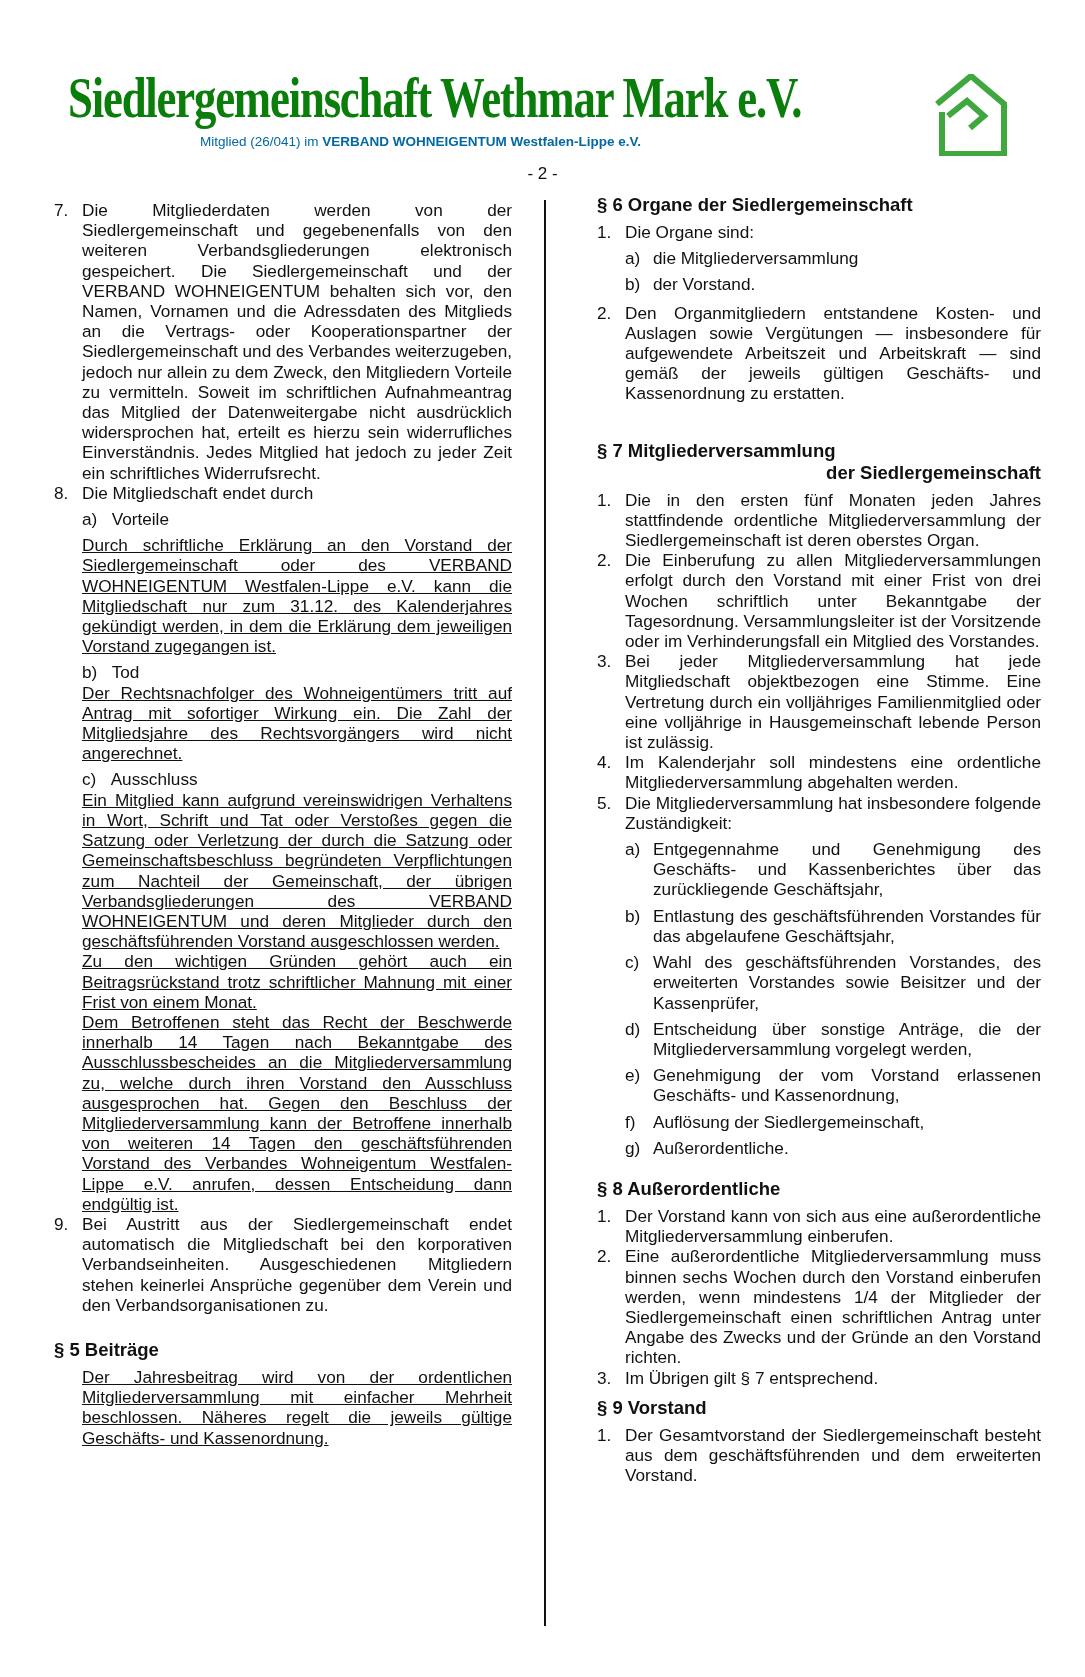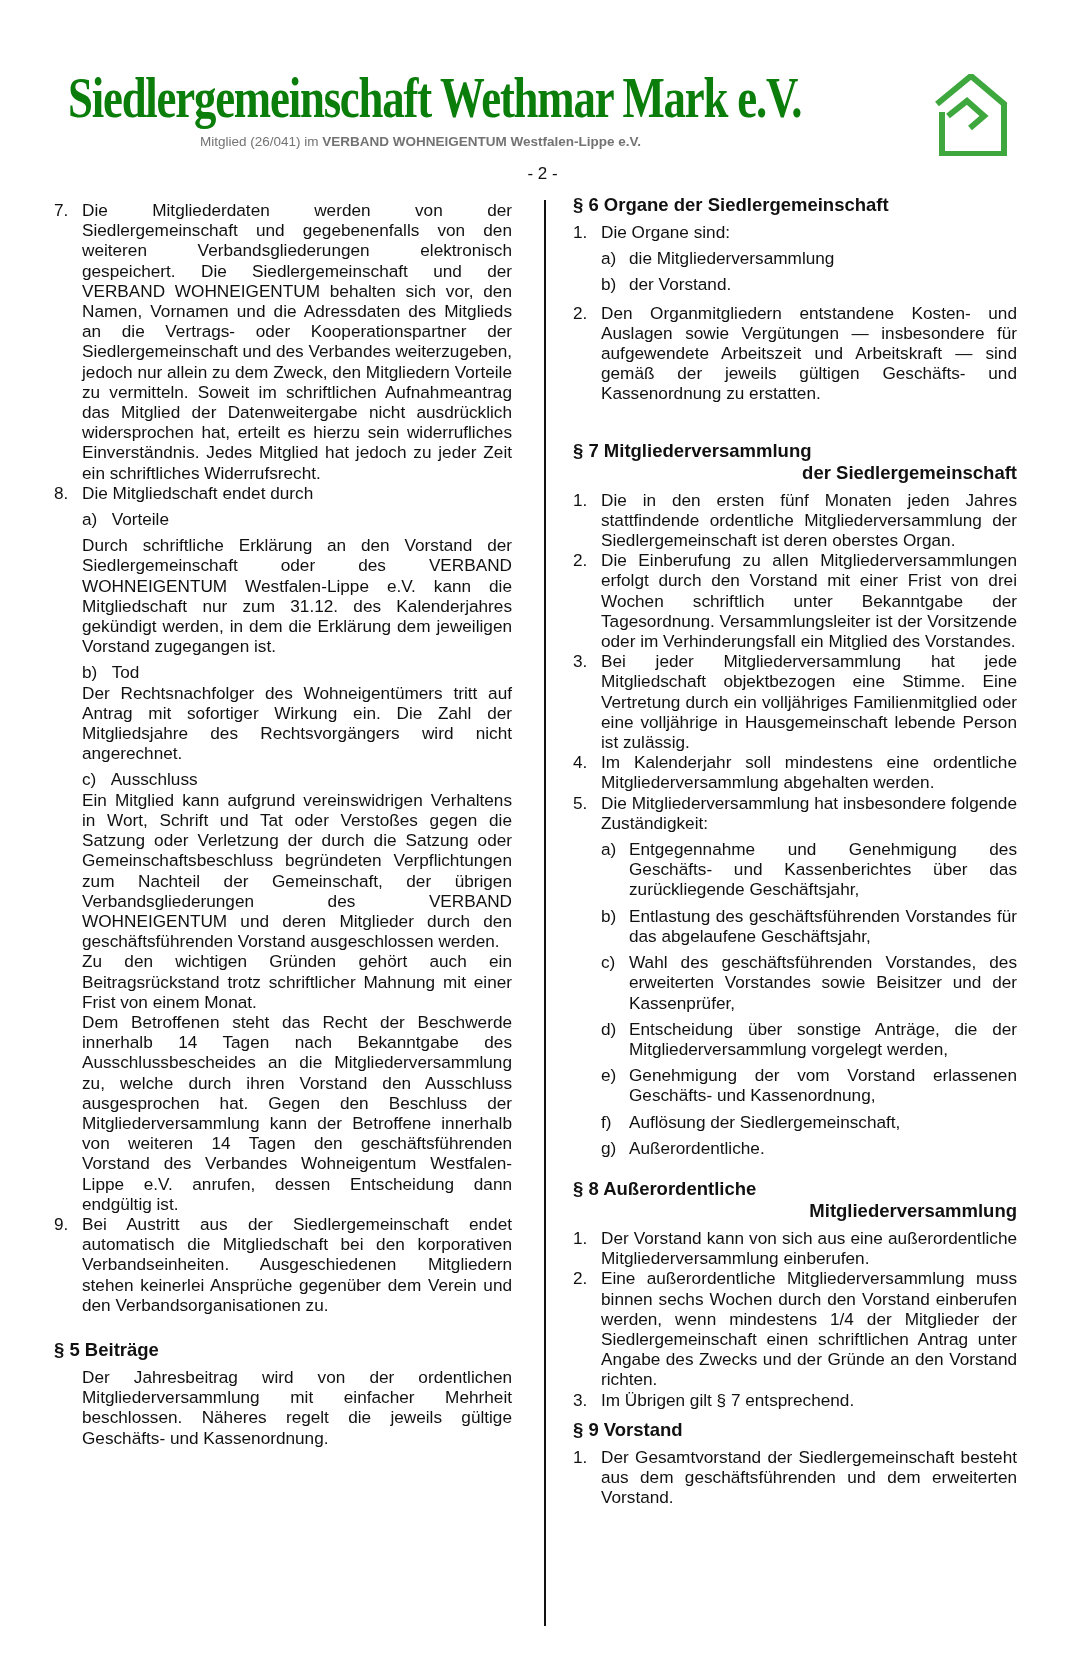--- a/index.html
+++ b/index.html
@@ -11,39 +11,39 @@
   .header-title {
     position: absolute; left: 68px; top: 66px; width: 830px;
     font-family: "Liberation Serif", "DejaVu Serif", serif;
     font-weight: bold; font-size: 56px; line-height: 64px;
     color: #0a7d0a; letter-spacing: -1.5px;
     transform: scaleX(0.80); transform-origin: left top;
     white-space: nowrap;
   }
   .header-sub {
     position: absolute; left: 200px; top: 134px; width: 600px;
-    font-size: 13.5px; line-height: 16px; color: #737373; white-space: nowrap;
+    font-size: 13.5px; line-height: 16px; color: #0369a1; white-space: nowrap;
   }
   .header-sub b { font-weight: bold; }
   .logo { position: absolute; left: 934px; top: 74px; width: 74px; height: 82px; }
   .page-num {
     position: absolute; left: 0; width: 1085px; top: 164px; text-align: center;
     font-size: 17px; line-height: 20px;
   }
   .divider {
     position: absolute; left: 544px; top: 200px; width: 2px; height: 1426px; background: #111;
   }
   .col { position: absolute; top: 200px; }
   .col-left { left: 54px; width: 458px; }
-  .col-right { left: 573px; width: 444px; }
+  .col-right { left: 597px; width: 444px; }
   .item { position: relative; padding-left: 28px; text-align: justify; }
   .item .num { position: absolute; left: 0; top: 0; }
   .sub { position: relative; padding-left: 28px; text-align: justify; }
   .sub .lab { position: absolute; left: 0; top: 0; }
-  .para { text-align: justify; }
+  .para { text-align: justify; text-decoration: underline; }
   .gap6 { margin-top: 6px; }
   .gap8 { margin-top: 8px; }
   .h {
     font-weight: bold; font-size: 18.5px; line-height: 22px; margin: 0;
   }
   .h .hcont { display: block; padding-left: 28px; text-align: right; }
 </style>
 </head>
 <body>
 
@@ -128,21 +128,20 @@
       <div class="sub gap6"><span class="lab">c)</span><span>Wahl des geschäftsführenden Vorstandes, des erweiterten Vorstandes sowie Beisitzer und der Kassenprüfer,</span></div>
       <div class="sub gap6"><span class="lab">d)</span><span>Entscheidung über sonstige Anträge, die der Mitgliederversammlung vorgelegt werden,</span></div>
       <div class="sub gap6"><span class="lab">e)</span><span>Genehmigung der vom Vorstand erlassenen Geschäfts- und Kassenordnung,</span></div>
       <div class="sub gap6"><span class="lab">f)</span><span>Auflösung der Siedlergemeinschaft,</span></div>
       <div class="sub gap6"><span class="lab">g)</span><span>Außerordentliche.</span></div>
     </div>
   </div>
 
   <h2 class="h" style="margin-top:20px">
     <span>§ 8 Außerordentliche</span>
-    <span class="hcont">Mitgliederversammlung</span>
   </h2>
   <div class="gap6">
     <div class="item"><span class="num">1.</span><span>Der Vorstand kann von sich aus eine außerordentliche Mitgliederversammlung einberufen.</span></div>
     <div class="item"><span class="num">2.</span><span>Eine außerordentliche Mitgliederversammlung muss binnen sechs Wochen durch den Vorstand einberufen werden, wenn mindestens 1/4 der Mitglieder der Siedlergemeinschaft einen schriftlichen Antrag unter Angabe des Zwecks und der Gründe an den Vorstand richten.</span></div>
     <div class="item"><span class="num">3.</span><span> Im Übrigen gilt § 7 entsprechend.</span></div>
   </div>
 
   <h2 class="h" style="margin-top:9px">§ 9 Vorstand</h2>
   <div class="gap6">
     <div class="item"><span class="num">1.</span><span>Der Gesamtvorstand der Siedlergemeinschaft besteht aus dem geschäftsführenden und dem erweiterten Vorstand.</span></div>

